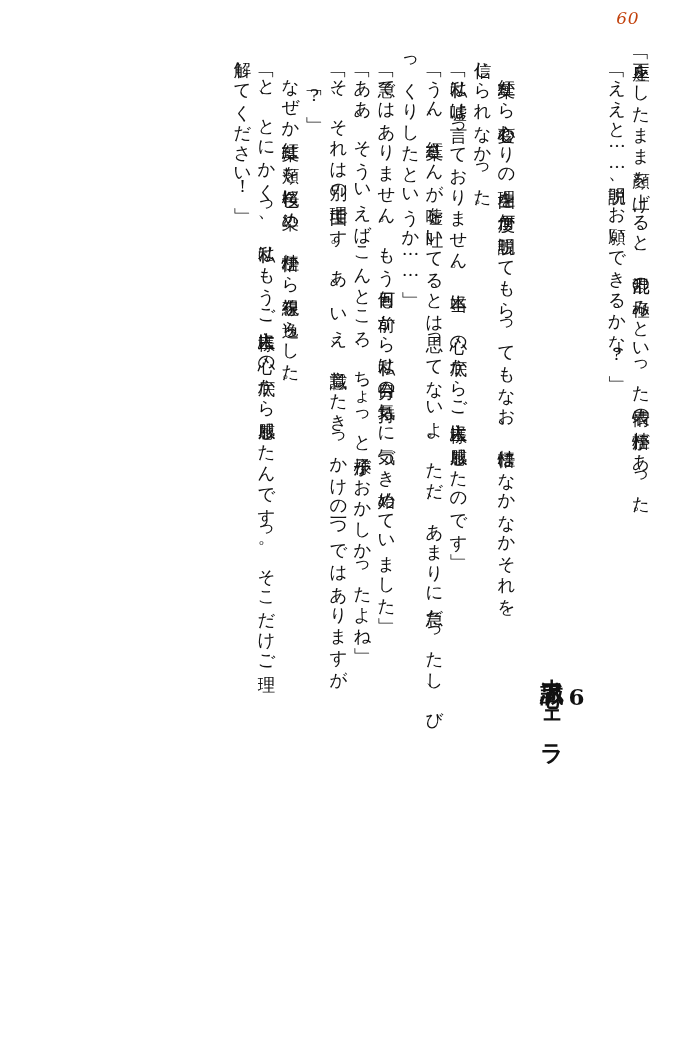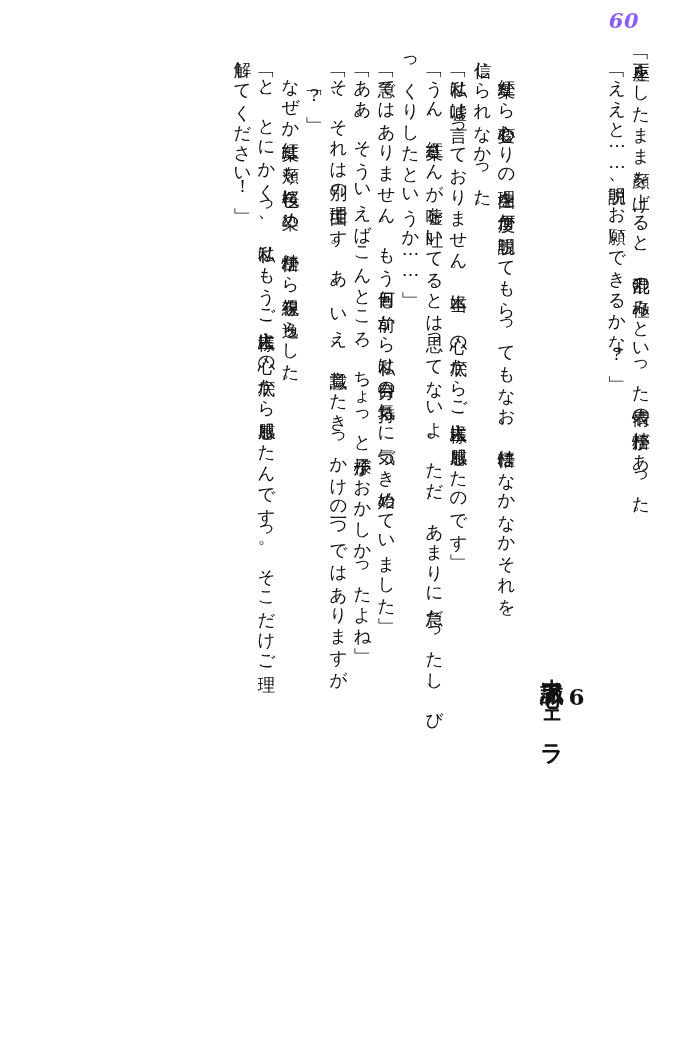--- a/index.html
+++ b/index.html
@@ -18,24 +18,23 @@
     background: #ffffff;
     overflow: hidden;
     box-sizing: border-box;
   }
   .page-number {
     position: absolute;
     top: 8px;
     right: 44px;
     font-family: "DejaVu Serif", serif;
     font-style: italic;
-    font-size: 21px;
-    color: #8b5cf6;
+    font-size: 17px;
+    color: #c2410c;
     letter-spacing: 0.5px;
-    font-weight: bold;
   }
   .body-area {
     position: absolute;
     top: 48px;
     right: 34px;
     bottom: 20px;
     left: 34px;
     display: flex;
     flex-direction: row-reverse;
     align-items: flex-start;

